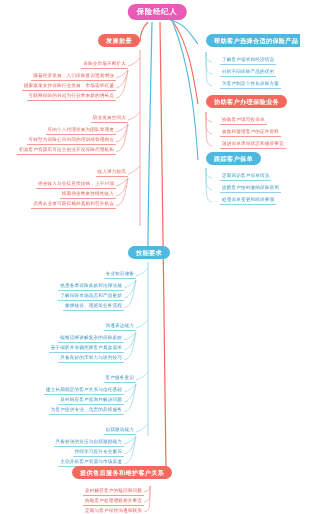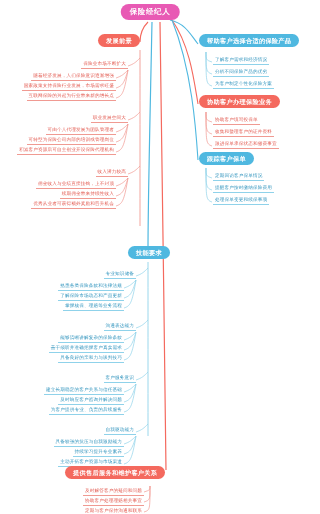--- a/index.html
+++ b/index.html
@@ -3,21 +3,21 @@
 <meta charset="utf-8">
 <style>
   html,body{margin:0;padding:0;background:#ffffff;}
   body{
     width:300px;height:514px;position:relative;overflow:hidden;
     font-family:"Liberation Sans","DejaVu Sans",sans-serif;
   }
   #canvas{position:absolute;inset:0;width:300px;height:514px;}
   svg.links{position:absolute;left:0;top:0;width:300px;height:514px;pointer-events:none;}
 
-  .node{position:absolute;white-space:nowrap;box-sizing:border-box;}
+  .node{position:absolute;white-space:nowrap;box-sizing:border-box;margin-left:7px;}
 
   
   .root{
     background:#e85ab4;color:#ffffff;border-radius:9px;
     font-size:7.5px;font-weight:bold;letter-spacing:.6px;
     padding:4px 9px;line-height:1;text-align:center;
   }
 
   
   .l1{

